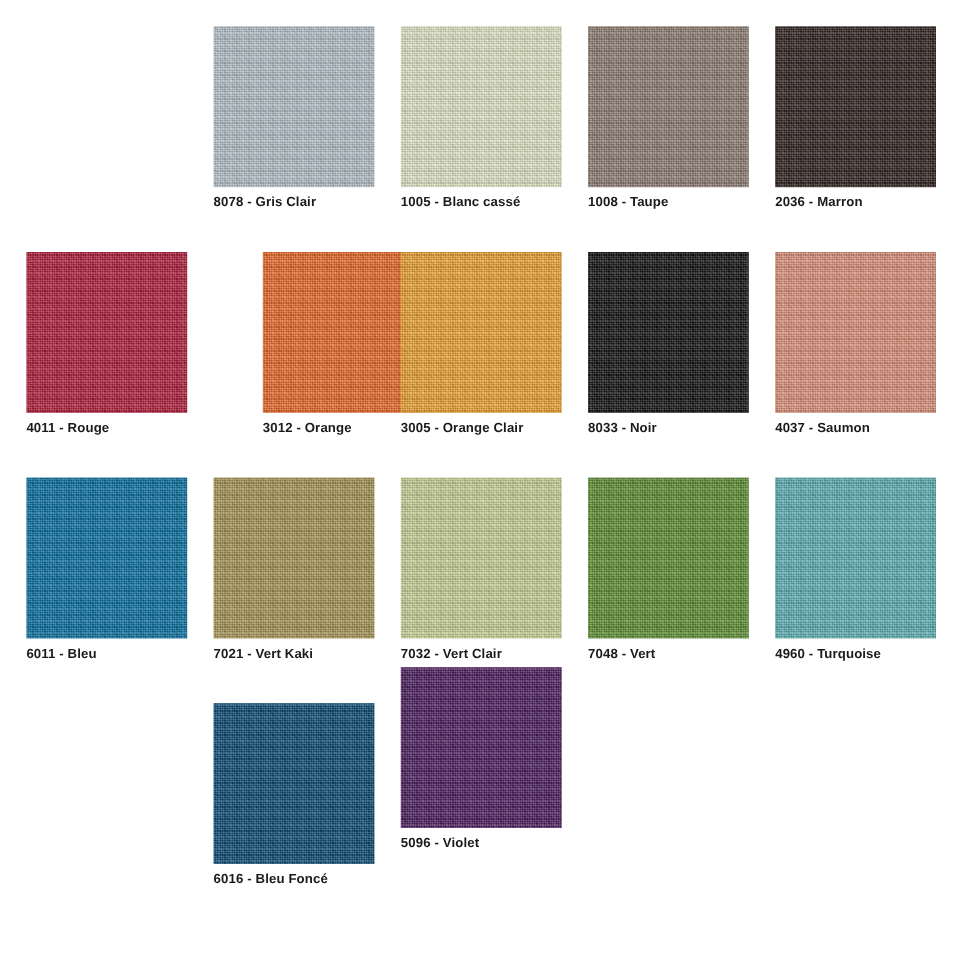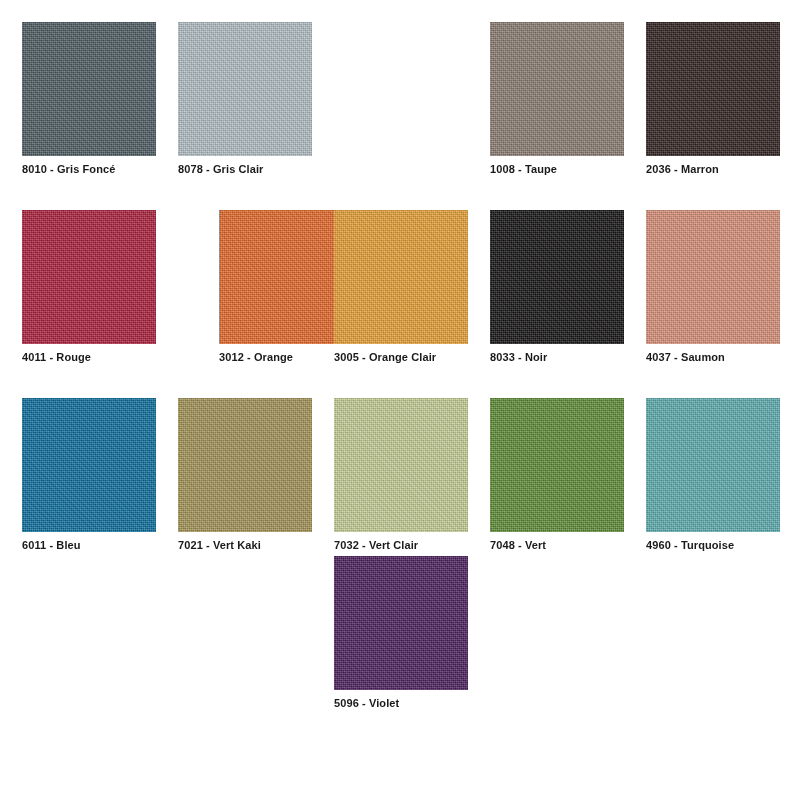--- a/index.html
+++ b/index.html
@@ -80,27 +80,27 @@
     color: #1a1a1a;
     line-height: 13px;
     white-space: nowrap;
     letter-spacing: 0.1px;
   }
 </style>
 </head>
 <body>
 
 <div id="swatch-grid">
-    <div class="swatch-cell" style="left: 22px; top: 22px;">
-      <div class="swatch-chip" style="background-color: rgb(77, 92, 99); width: 134px; height: 134px;"></div>
-      <div class="swatch-label">8010 - Gris Foncé</div>
-    </div>
     <div class="swatch-cell" style="left: 178px; top: 22px;">
       <div class="swatch-chip" style="background-color: rgb(178, 190, 197); width: 134px; height: 134px;"></div>
       <div class="swatch-label">8078 - Gris Clair</div>
+    </div>
+    <div class="swatch-cell" style="left: 334px; top: 22px;">
+      <div class="swatch-chip" style="background-color: rgb(222, 226, 195); width: 134px; height: 134px;"></div>
+      <div class="swatch-label">1005 - Blanc cassé</div>
     </div>
     <div class="swatch-cell" style="left: 490px; top: 22px;">
       <div class="swatch-chip" style="background-color: rgb(139, 124, 113); width: 134px; height: 134px;"></div>
       <div class="swatch-label">1008 - Taupe</div>
     </div>
     <div class="swatch-cell" style="left: 646px; top: 22px;">
       <div class="swatch-chip" style="background-color: rgb(47, 34, 32); width: 134px; height: 134px;"></div>
       <div class="swatch-label">2036 - Marron</div>
     </div>
     <div class="swatch-cell" style="left: 22px; top: 210px;">
@@ -136,17 +136,21 @@
       <div class="swatch-label">7032 - Vert Clair</div>
     </div>
     <div class="swatch-cell" style="left: 490px; top: 398px;">
       <div class="swatch-chip" style="background-color: rgb(94, 140, 53); width: 134px; height: 134px;"></div>
       <div class="swatch-label">7048 - Vert</div>
     </div>
     <div class="swatch-cell" style="left: 646px; top: 398px;">
       <div class="swatch-chip" style="background-color: rgb(92, 173, 176); width: 134px; height: 134px;"></div>
       <div class="swatch-label">4960 - Turquoise</div>
     </div>
+    <div class="swatch-cell" style="left: 178px; top: 586px;">
+      <div class="swatch-chip" style="background-color: rgb(13, 74, 114); width: 134px; height: 134px;"></div>
+      <div class="swatch-label">6016 - Bleu Foncé</div>
+    </div>
     <div class="swatch-cell" style="left: 334px; top: 556px;">
       <div class="swatch-chip" style="background-color: rgb(75, 31, 94); width: 134px; height: 134px;"></div>
       <div class="swatch-label">5096 - Violet</div>
     </div>
   </div>
 
 </body></html>

